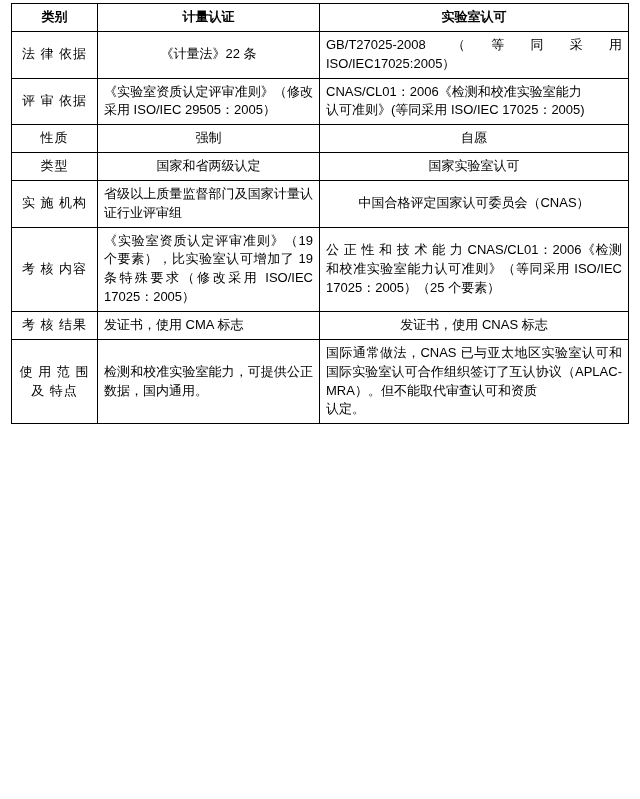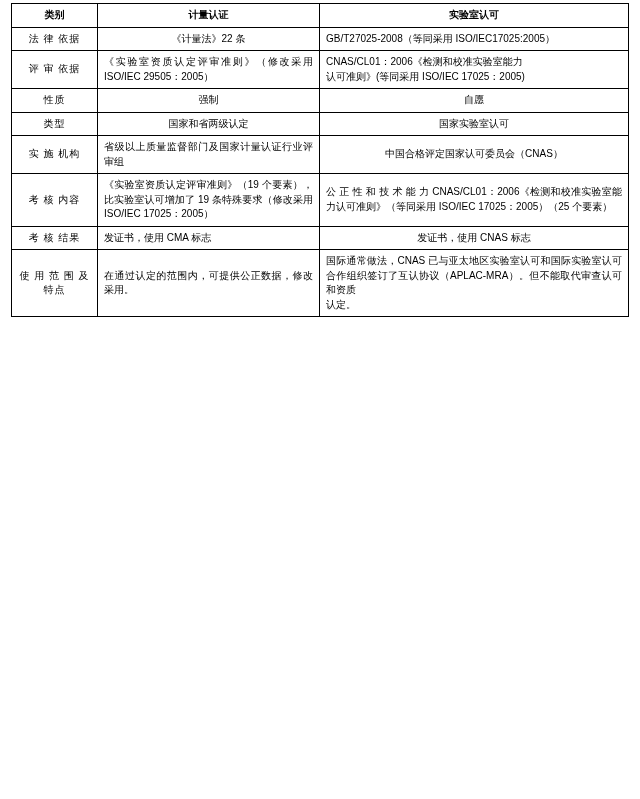--- a/index.html
+++ b/index.html
@@ -22,21 +22,21 @@
   table.cmp {
     border-collapse: collapse;
     width: 617px;
     margin: 3px 0 0 11px;
     table-layout: fixed;
   }
   table.cmp td {
     border: 1px solid #000000;
     vertical-align: middle;
     padding: 4px 6px;
-    font-size: 10px;
+    font-size: 13px;
     line-height: 1.45;
   }
   col.c0 { width: 86px; }
   col.c1 { width: 222px; }
   col.c2 { width: 309px; }
 
   .cat {
     text-align: center;
     letter-spacing: 1px;
   }
@@ -111,19 +111,19 @@
       </tr>
 
       <tr>
         <td class="cat">考 核 结果</td>
         <td class="just">发证书，使用 CMA 标志</td>
         <td class="ctr">发证书，使用 CNAS 标志</td>
       </tr>
 
       <tr>
         <td class="cat">使 用 范 围 及 特点</td>
-        <td class="just">在通过认定的范围内，可提供公正数据，修改采用。</td>
+        <td class="just">检测和校准实验室能力，可提供公正数据，国内通用。</td>
         <td class="just" style="white-space: pre-line;">国际通常做法，CNAS 已与亚太地区实验室认可和国际实验室认可合作组织签订了互认协议（APLAC-MRA）。但不能取代审查认可和资质
 认定。</td>
       </tr>
     </tbody>
   </table>
 </div>
 
 </body></html>

